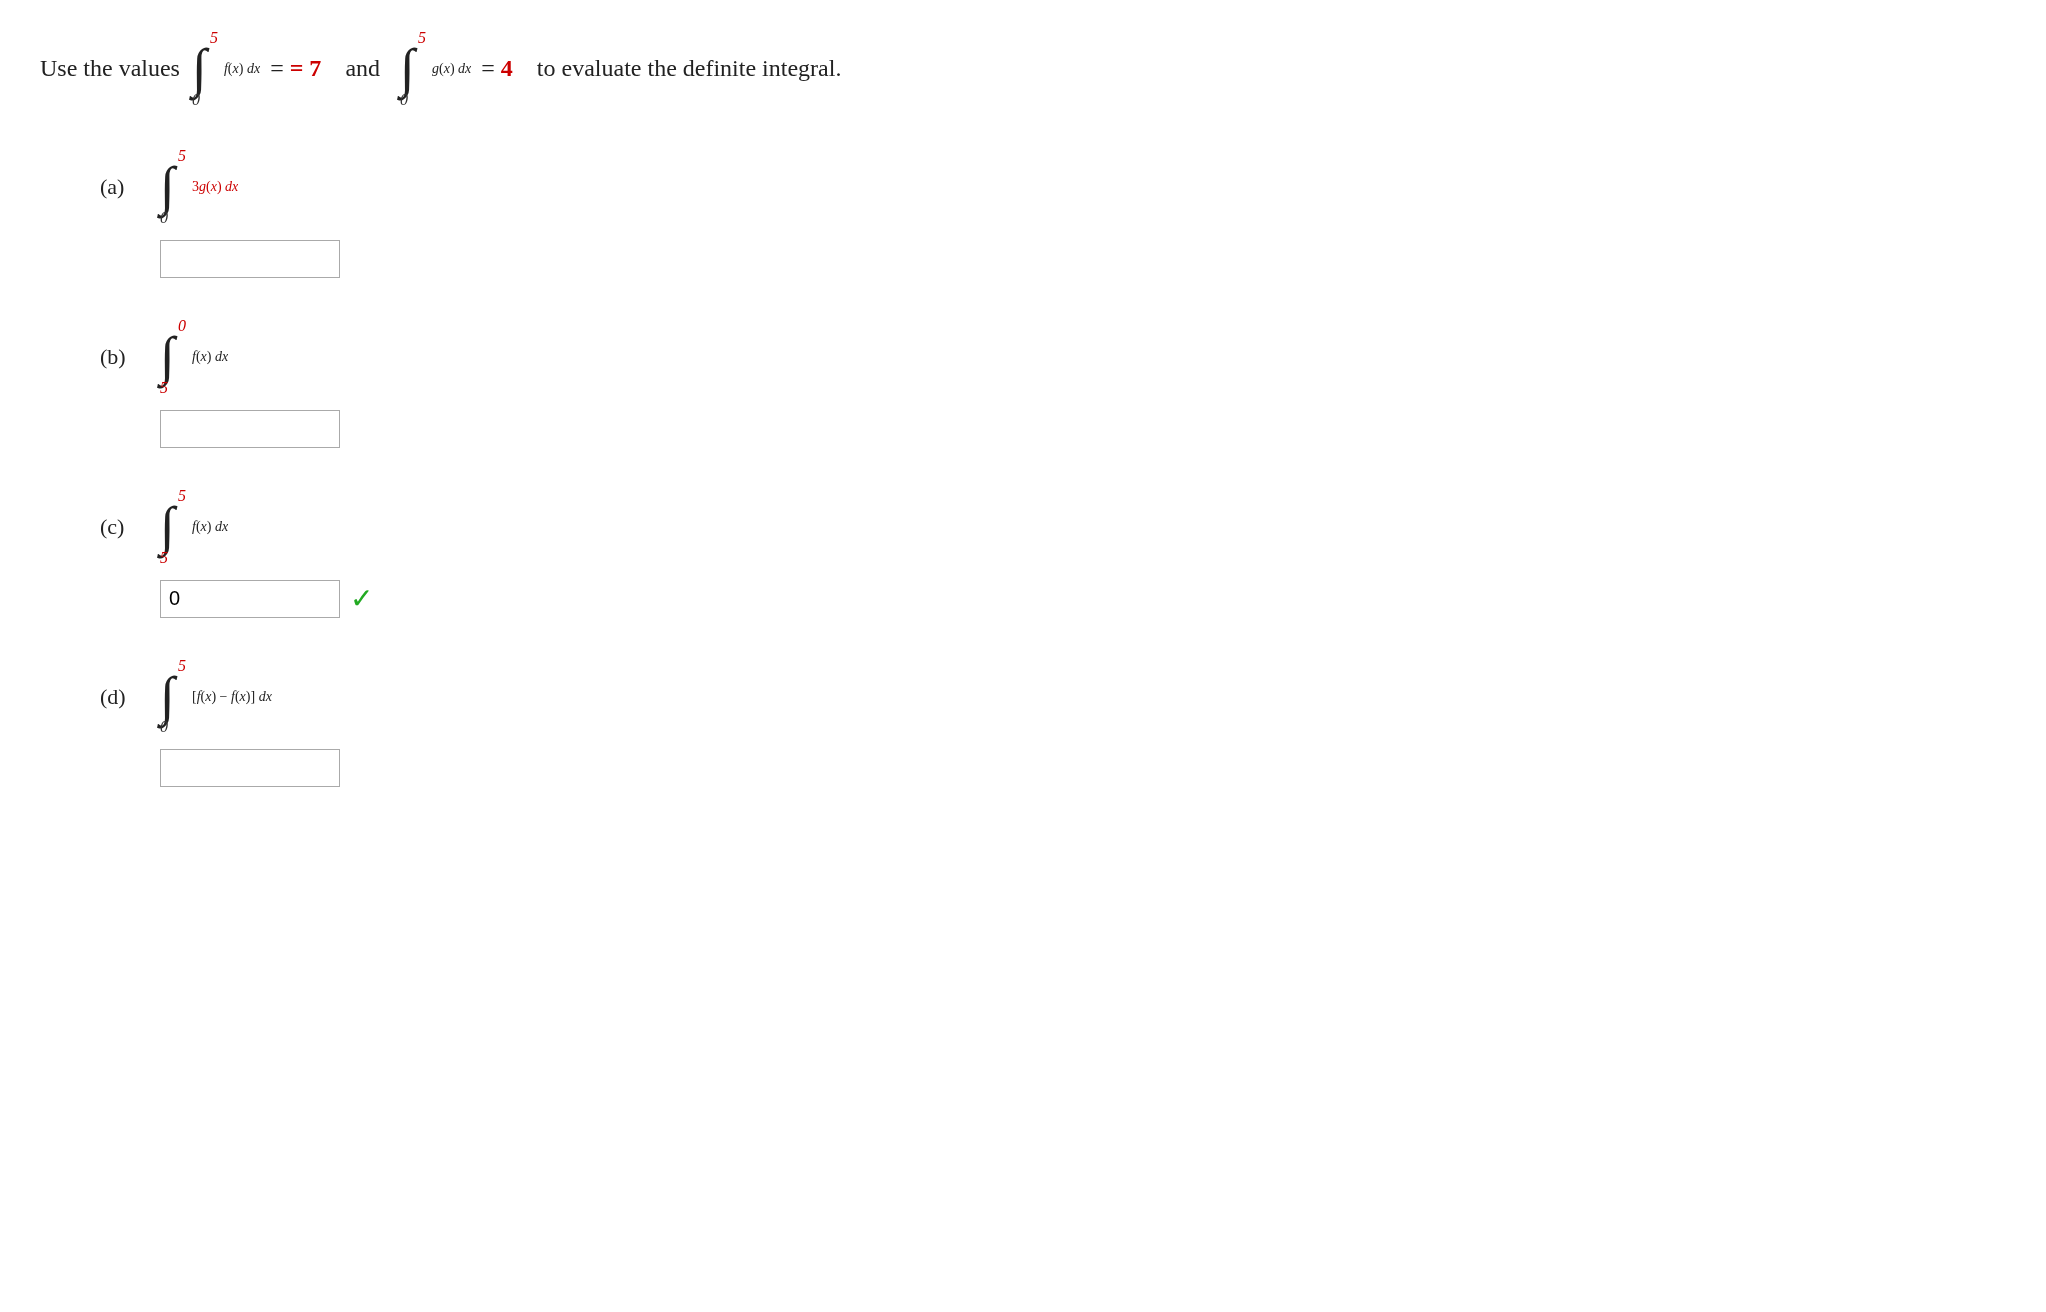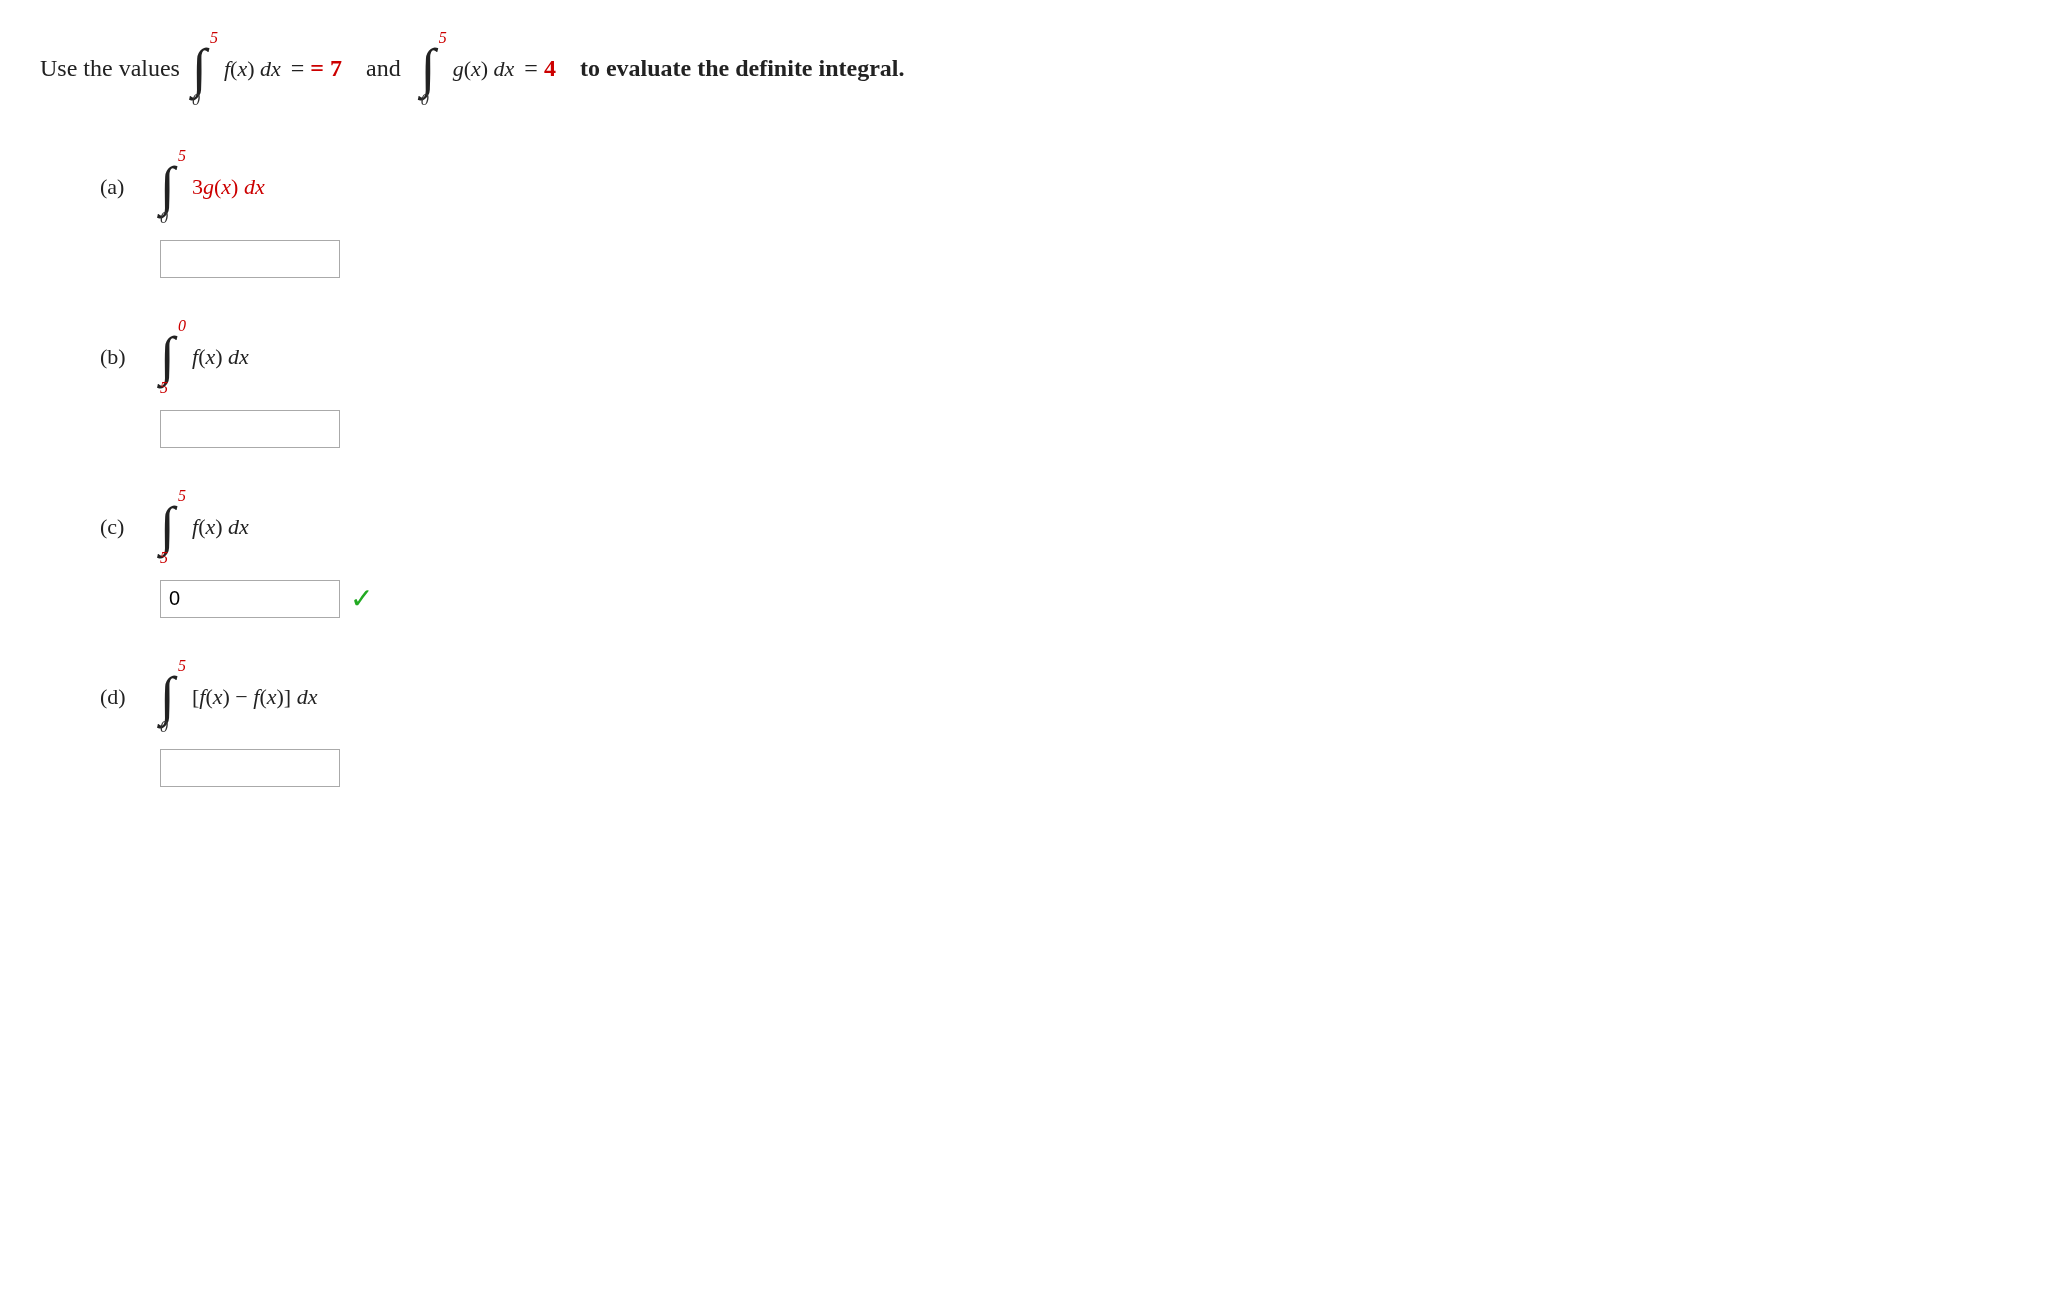--- a/index.html
+++ b/index.html
@@ -55,21 +55,21 @@
     }
 
     .int-lower {
       font-size: 16px;
       color: #333;
       font-style: italic;
       line-height: 1;
     }
 
     .int-expression {
-      font-size: 22px;
+      font-size: 14px;
       margin-left: 4px;
     }
 
     .red-val {
       color: #cc0000;
       font-weight: bold;
     }
 
     .equals-text {
       font-size: 24px;
@@ -146,21 +146,21 @@
       <span class="int-upper">5</span>
       <span class="int-sign">∫</span>
       <span class="int-lower">0</span>
     </span>
     <span class="int-expression">
       <em>g</em>(<em>x</em>) <em>dx</em>
     </span>
     <span class="equals-text">&nbsp;= <span class="red-val">4</span></span>
   </span>
 
-  <span style="margin-left: 8px; font-weight: bold;">to evaluate the definite integral.</span>
+  <span style="margin-left: 8px;">to evaluate the definite integral.</span>
 </div>
 
 <div class="section">
   <div class="part-row">
     <span class="part-label">(a)</span>
     <span class="int-block">
       <span class="int-sign-wrap">
         <span class="int-upper expr-red">5</span>
         <span class="int-sign">∫</span>
         <span class="int-lower">0</span>

